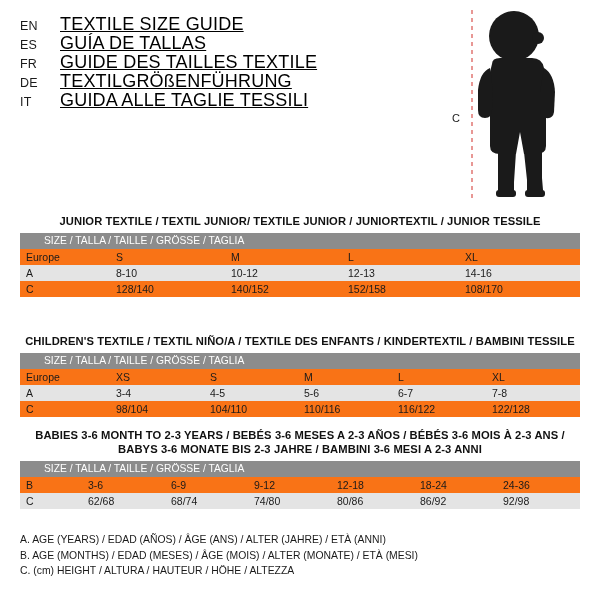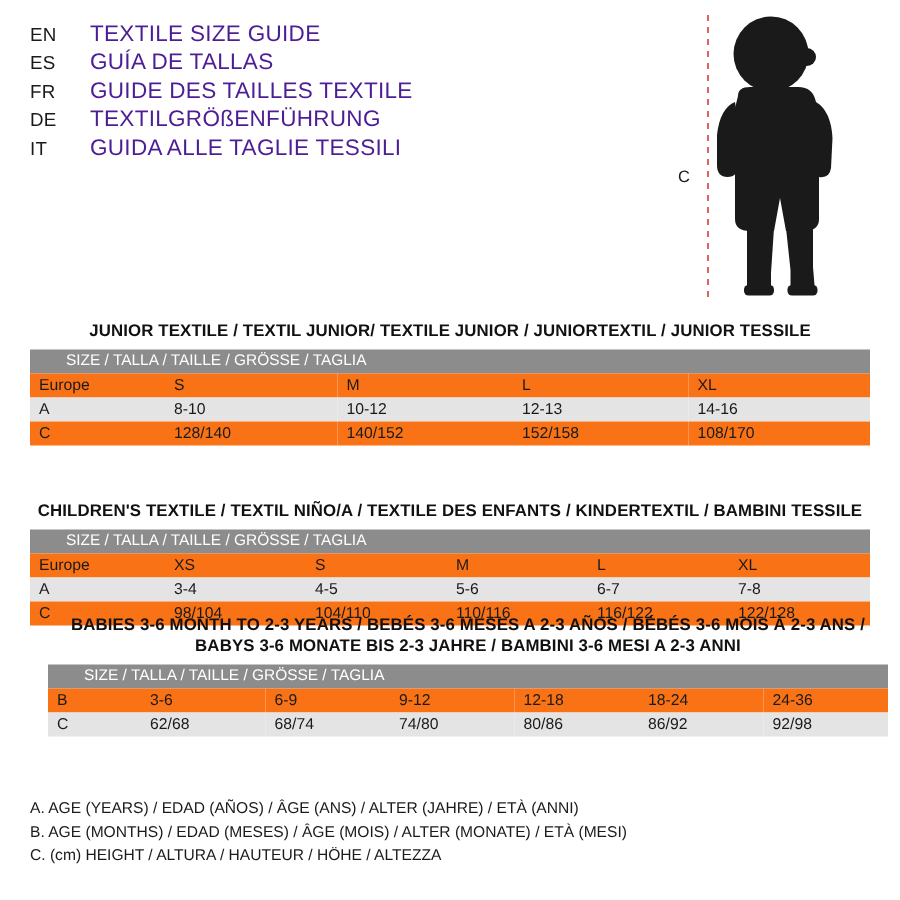--- a/index.html
+++ b/index.html
@@ -32,23 +32,24 @@
     align-items: baseline;
     height: 19px;
   }
   .header-lang {
     width: 40px;
     font-size: 12.5px;
     letter-spacing: 0.2px;
     color: #1a1a1a;
   }
   .header-title {
-    font-size: 15px;
+    font-size: 18px;
     letter-spacing: 0.2px;
-    color: #4c1d95;
+    color: #000000;
+    text-decoration: underline;
   }
 
   
   .figure {
     position: absolute;
     left: 452px;
     top: 6px;
     width: 130px;
     height: 196px;
   }
@@ -248,21 +249,21 @@
           <td>98/104</td>
           <td>104/110</td>
           <td>110/116</td>
           <td>116/122</td>
           <td>122/128</td>
         </tr>
       </tbody>
     </table>
   </div>
 
-  <div class="section" style="top:410px;margin-left:12px;">
+  <div class="section" style="top:428px;">
     <div class="section-title" style="white-space:pre-line;">BABIES 3-6 MONTH TO 2-3 YEARS / BEBÉS 3-6 MESES A 2-3 AÑOS / BÉBÉS 3-6 MOIS À 2-3 ANS /
 BABYS 3-6 MONATE BIS 2-3 JAHRE / BAMBINI 3-6 MESI A 2-3 ANNI</div>
     <table class="sz">
       <colgroup>
         <col style="width:62px">
           <col style="width:83px">
           <col style="width:83px">
           <col style="width:83px">
           <col style="width:83px">
           <col style="width:83px">

